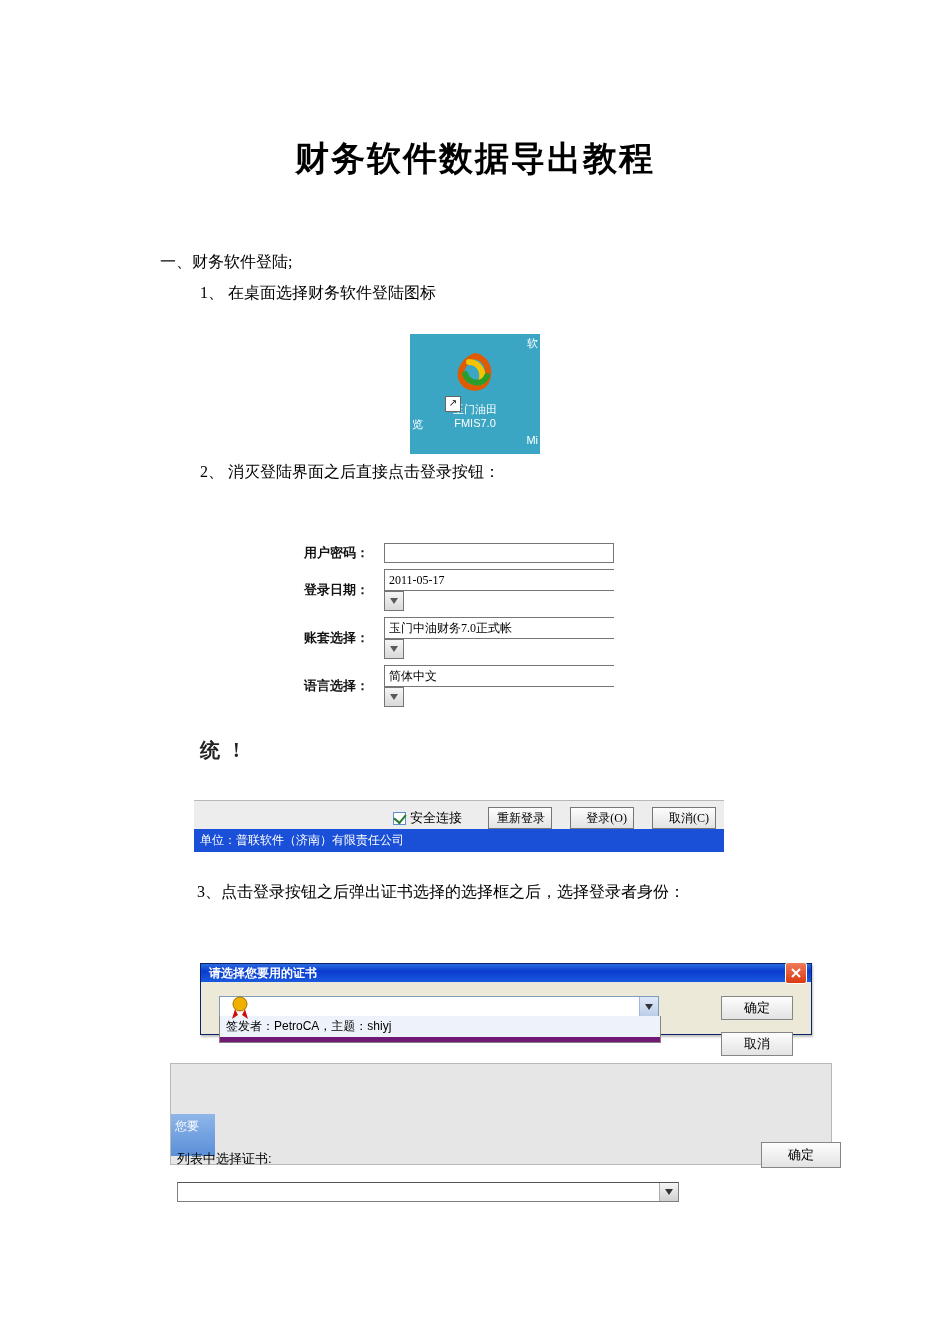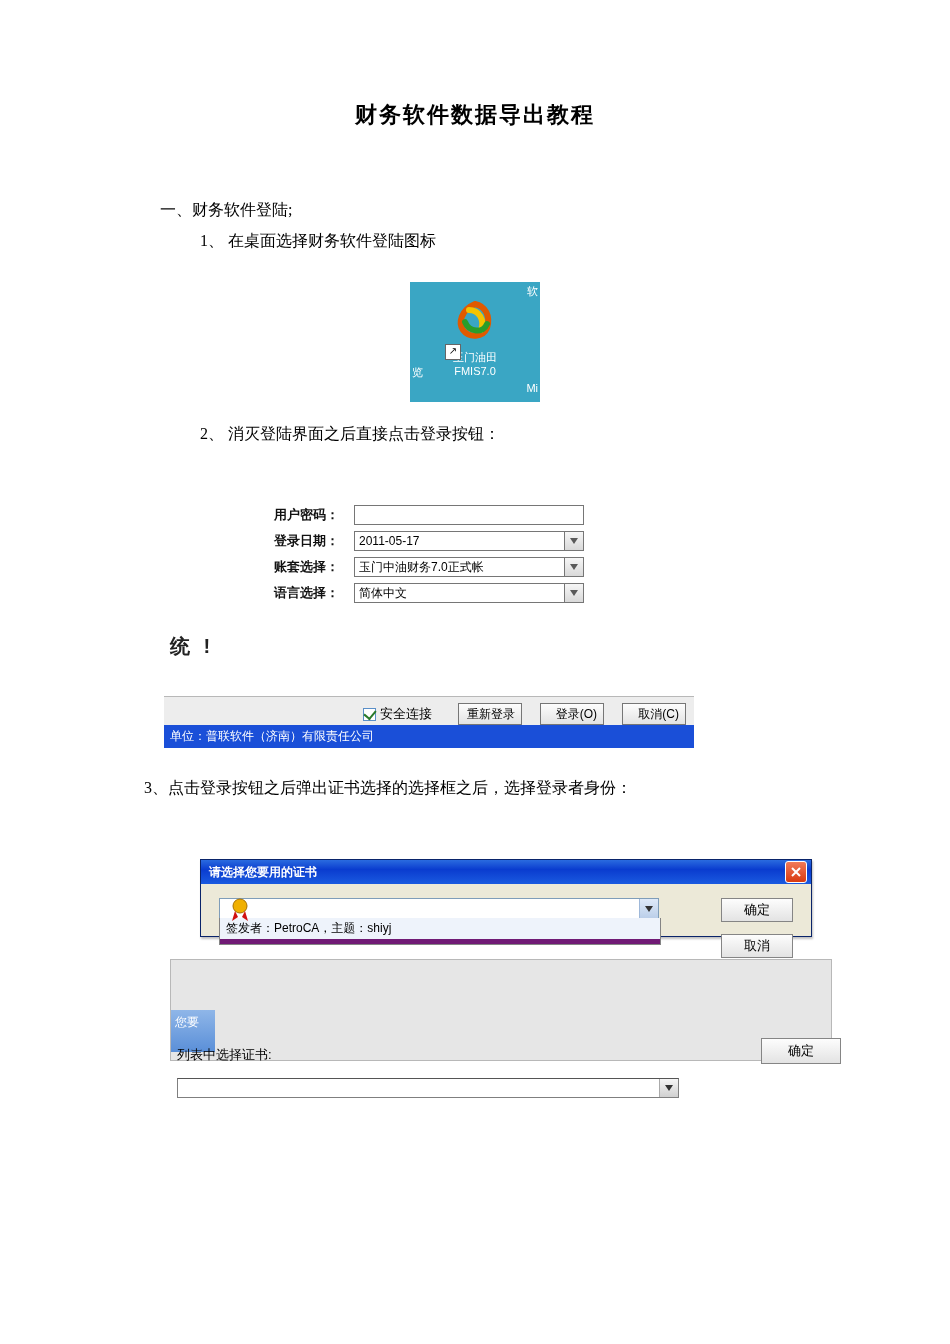--- a/index.html
+++ b/index.html
@@ -9,26 +9,27 @@
     background: #ffffff;
     font-family: "SimSun", "宋体", serif;
     color: #000;
   }
   .page {
     padding: 100px 90px 60px 90px;
     box-sizing: border-box;
   }
   .title {
     font-family: "SimSun", "宋体", serif;
-    font-size: 22px;
+    font-size: 34px;
     font-weight: bold;
     text-align: center;
     margin-left: 70px;
     margin-right: 70px;
     letter-spacing: 2px;
+    margin-top: 36px;
   }
   .section {
     margin-top: 70px;
     font-size: 16px;
   }
   .h1 {
     margin-left: 70px;
   }
   .h2 {
     margin-left: 110px;
@@ -104,24 +105,24 @@
   }
   .desk-icon-label2 {
     color: #fff;
     font-size: 11px;
     white-space: nowrap;
   }
 
   
   .login-wrap {
     margin-top: 60px;
-    margin-left: 74px;
+    margin-left: 104px;
     width: 530px;
     position: relative;
-    font-family: Liberation Sans, sans-serif;
+    font-family: Liberation Serif, serif;
     font-size: 13px;
   }
   .login-grid {
     margin-left: 110px;
   }
   .login-row {
     display: flex;
     align-items: center;
     margin-bottom: 6px;
   }
@@ -138,20 +139,21 @@
     padding: 0 4px;
     font-size: 12px;
     line-height: 20px;
     box-sizing: border-box;
     display: flex;
     align-items: center;
   }
   .login-combo {
     display: flex;
     width: 230px;
+    flex-direction: column;
   }
   .login-combo .login-field {
     flex: 1;
     border-right: none;
   }
   .login-combo .combo-btn {
     width: 20px;
     height: 20px;
     border: 1px solid #767676;
     background: linear-gradient(#f6f6f6, #d9d9d9);
@@ -296,21 +298,21 @@
   .cert-dialog {
     position: absolute;
     left: 30px;
     top: 0;
     width: 610px;
     background: #ece9d8;
     border: 1px solid #0a246a;
     box-shadow: 1px 2px 2px rgba(0,0,0,0.25);
   }
   .cert-title {
-    height: 24px;
+    height: 18px;
     background: linear-gradient(#2a6bdf, #0a3ccf 40%, #1a5ae0);
     color: #fff;
     font-size: 12px;
     font-weight: bold;
     display: flex;
     align-items: center;
     padding: 0 4px 0 8px;
     justify-content: space-between;
   }
   .cert-close {
@@ -410,21 +412,21 @@
               <path d="M10 22 C14 32 28 34 32 24" fill="none" stroke="#2a9d2a" stroke-width="6" stroke-linecap="round"></path>
             </svg>
           </div>
           <div class="shortcut">↗</div>
           <div class="desk-icon-label1">玉门油田</div>
           <div class="desk-icon-label2">FMIS7.0</div>
         </div>
       </div>
     </div>
 
-    <div class="h2" style="margin-top:22px">2、 消灭登陆界面之后直接点击登录按钮：</div>
+    <div class="h2" style="margin-top:8px">2、 消灭登陆界面之后直接点击登录按钮：</div>
 
     <div class="login-wrap">
       <div class="login-grid">
         <div class="login-row">
           <div class="login-label">用户密码：</div>
           <div class="login-field"></div>
         </div>
         <div class="login-row">
           <div class="login-label">登录日期：</div>
           <div class="login-combo">
@@ -467,21 +469,21 @@
           <div class="cb"></div>
           <span>安全连接</span>
         </div>
         <div class="win-btn">重新登录</div>
         <div class="win-btn">登录(O)</div>
         <div class="win-btn">取消(C)</div>
       </div>
       <div class="login-footer">单位：普联软件（济南）有限责任公司</div>
     </div>
 
-    <div class="h2" style="margin-top:30px; margin-left:54px">3、点击登录按钮之后弹出证书选择的选择框之后，选择登录者身份：</div>
+    <div class="h2" style="margin-top:30px; margin-left:107px">3、点击登录按钮之后弹出证书选择的选择框之后，选择登录者身份：</div>
 
     <div class="cert-area">
 
       <div class="cert-bg">
         <div class="bg-strip">您要</div>
         <div class="cert-bg-label">列表中选择证书:</div>
         <div class="cert-bg-combo">
           <div class="spacer"></div>
           <div class="combo-btn2">
             <svg viewBox="0 0 8 6" width="8" height="6">

